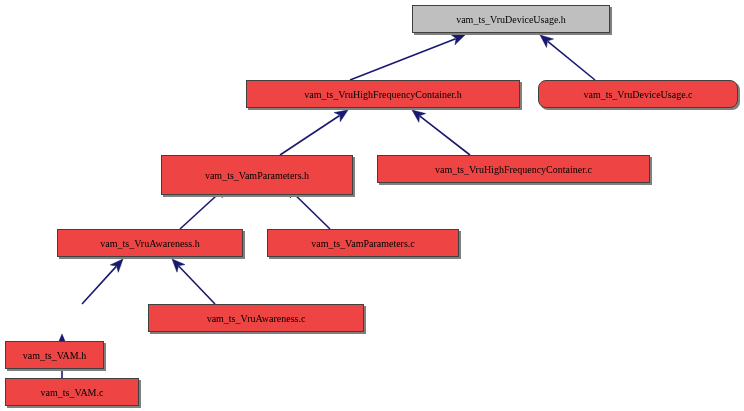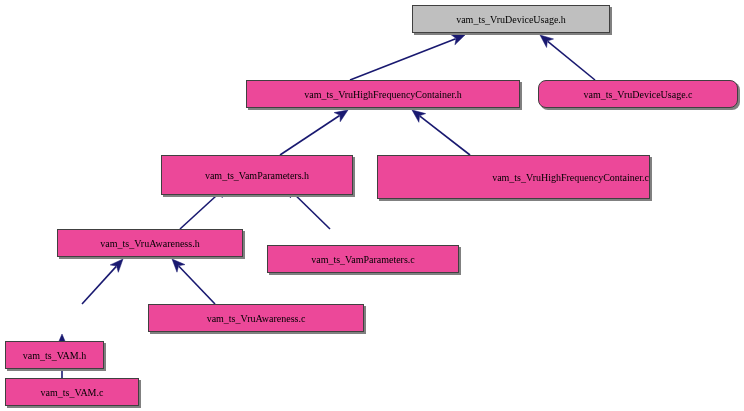--- a/index.html
+++ b/index.html
@@ -30,21 +30,21 @@
   }
   .edge-head {
     fill: #191970;
     stroke: #191970;
     stroke-width: 0.5;
   }
   .node-box {
     position: absolute;
     box-sizing: border-box;
     border: 1px solid #404040;
-    background: #ec4899;
+    background: #ef4444;
     box-shadow: 2px 2px 0 0 #808080;
     display: flex;
     align-items: center;
     justify-content: center;
     white-space: nowrap;
   }
   .node-box.is-root {
     background: #bfbfbf;
   }
   .node-label {
@@ -85,27 +85,27 @@
       </div>
       <div class="node-box" style="left: 246px; top: 80px; width: 274px; height: 28px;">
         <span class="node-label">vam_ts_VruHighFrequencyContainer.h</span>
       </div>
       <div class="node-box" style="left: 538px; top: 80px; width: 200px; height: 28px; border-radius: 8px;">
         <span class="node-label">vam_ts_VruDeviceUsage.c</span>
       </div>
       <div class="node-box" style="left: 161px; top: 155px; width: 192px; height: 40px;">
         <span class="node-label">vam_ts_VamParameters.h</span>
       </div>
-      <div class="node-box" style="left: 377px; top: 155px; width: 273px; height: 44px; justify-content: flex-end;">
+      <div class="node-box" style="left: 377px; top: 155px; width: 273px; height: 28px;">
         <span class="node-label">vam_ts_VruHighFrequencyContainer.c</span>
       </div>
       <div class="node-box" style="left: 57px; top: 229px; width: 186px; height: 28px;">
         <span class="node-label">vam_ts_VruAwareness.h</span>
       </div>
-      <div class="node-box" style="left: 267px; top: 229px; width: 192px; height: 28px; margin-top: 16px;">
+      <div class="node-box" style="left: 267px; top: 229px; width: 192px; height: 28px;">
         <span class="node-label">vam_ts_VamParameters.c</span>
       </div>
       <div class="node-box" style="left: 5px; top: 304px; width: 99px; height: 28px; margin-top: 37px;">
         <span class="node-label">vam_ts_VAM.h</span>
       </div>
       <div class="node-box" style="left: 148px; top: 304px; width: 216px; height: 28px;">
         <span class="node-label">vam_ts_VruAwareness.c</span>
       </div>
       <div class="node-box" style="left: 5px; top: 378px; width: 134px; height: 28px;">
         <span class="node-label">vam_ts_VAM.c</span>

